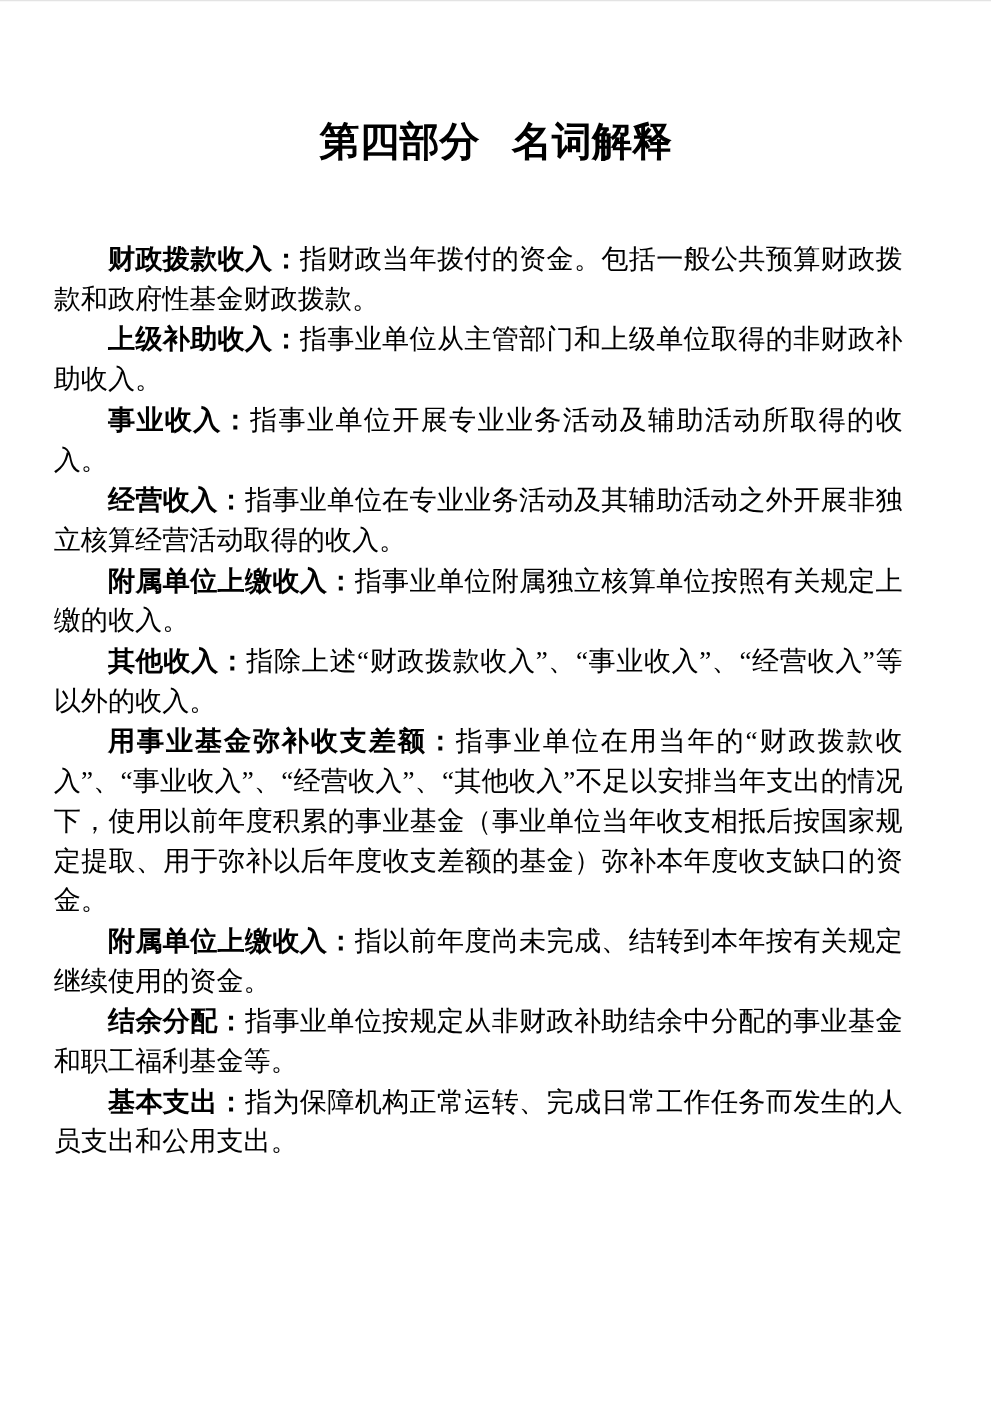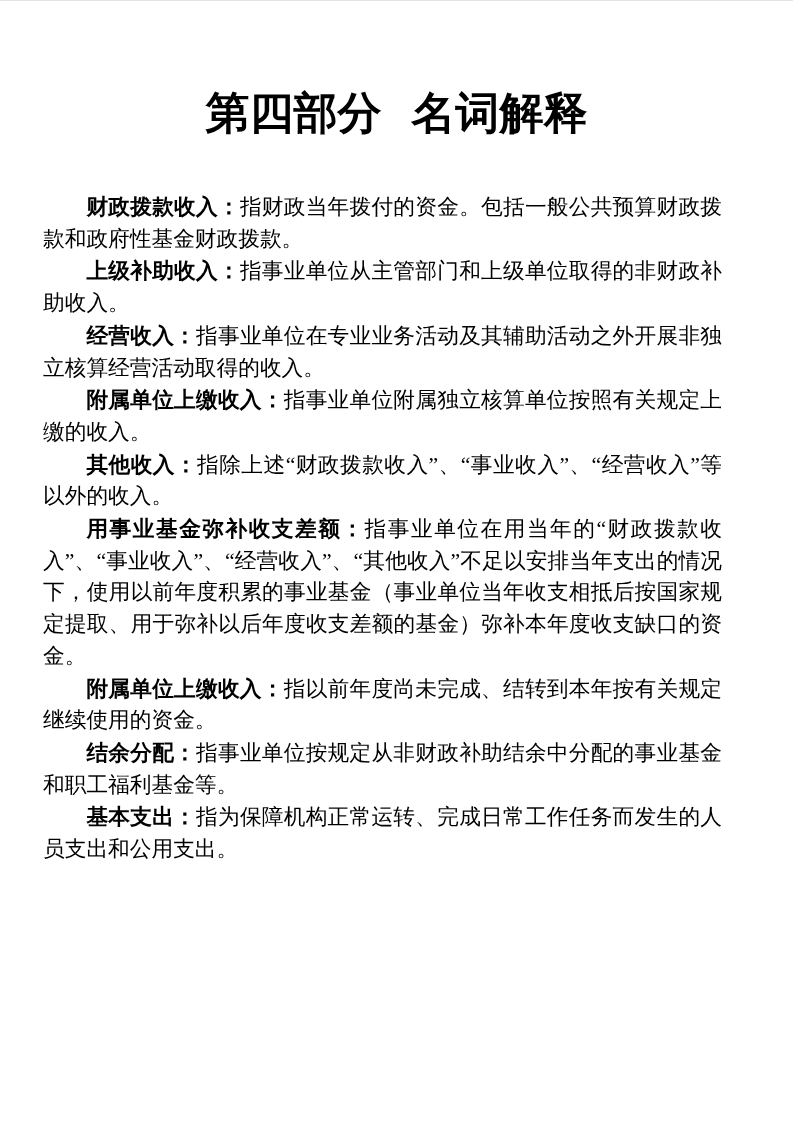--- a/index.html
+++ b/index.html
@@ -14,23 +14,23 @@
     background: #ffffff;
     overflow: hidden;
     border-top: 1px solid #e3e3e3;
     box-sizing: border-box;
     color: #000000;
   }
   .doc-title {
     margin: 0;
     padding-top: 91px;
     text-align: center;
-    font-family: Liberation Sans, sans-serif;
+    font-family: Liberation Serif, serif;
     font-weight: bold;
-    font-size: 44px;
+    font-size: 32px;
     line-height: 42px;
     word-spacing: 18px;
     color: #000000;
   }
   .content {
     margin: 57px 71px 0 43px;
     font-family: "Liberation Serif", "DejaVu Serif", serif;
     font-size: 21.7px;
     line-height: 31.7px;
     text-align: justify;
@@ -49,20 +49,21 @@
 </style>
 </head>
 <body>
 
 <div class="page">
   <h1 class="doc-title">第四部分 名词解释</h1>
 
   <div class="content">
       <p><span class="term">财政拨款收入：</span><span>指财政当年拨付的资金。包括一般公共预算财政拨款和政府性基金财政拨款。</span></p>
       <p><span class="term">上级补助收入：</span><span>指事业单位从主管部门和上级单位取得的非财政补助收入。</span></p>
+      <p><span class="term">事业收入：</span><span>指事业单位开展专业业务活动及辅助活动所取得的收入。</span></p>
       <p><span class="term">经营收入：</span><span>指事业单位在专业业务活动及其辅助活动之外开展非独立核算经营活动取得的收入。</span></p>
       <p><span class="term">附属单位上缴收入：</span><span>指事业单位附属独立核算单位按照有关规定上缴的收入。</span></p>
       <p><span class="term">其他收入：</span><span>指除上述“财政拨款收入”、“事业收入”、“经营收入”等以外的收入。</span></p>
       <p><span class="term">用事业基金弥补收支差额：</span><span>指事业单位在用当年的“财政拨款收入”、“事业收入”、“经营收入”、“其他收入”不足以安排当年支出的情况下，使用以前年度积累的事业基金（事业单位当年收支相抵后按国家规定提取、用于弥补以后年度收支差额的基金）弥补本年度收支缺口的资金。</span></p>
       <p><span class="term">附属单位上缴收入：</span><span>指以前年度尚未完成、结转到本年按有关规定继续使用的资金。</span></p>
       <p><span class="term">结余分配：</span><span>指事业单位按规定从非财政补助结余中分配的事业基金和职工福利基金等。</span></p>
       <p><span class="term">基本支出：</span><span>指为保障机构正常运转、完成日常工作任务而发生的人员支出和公用支出。</span></p>
     </div>
 </div>
 

